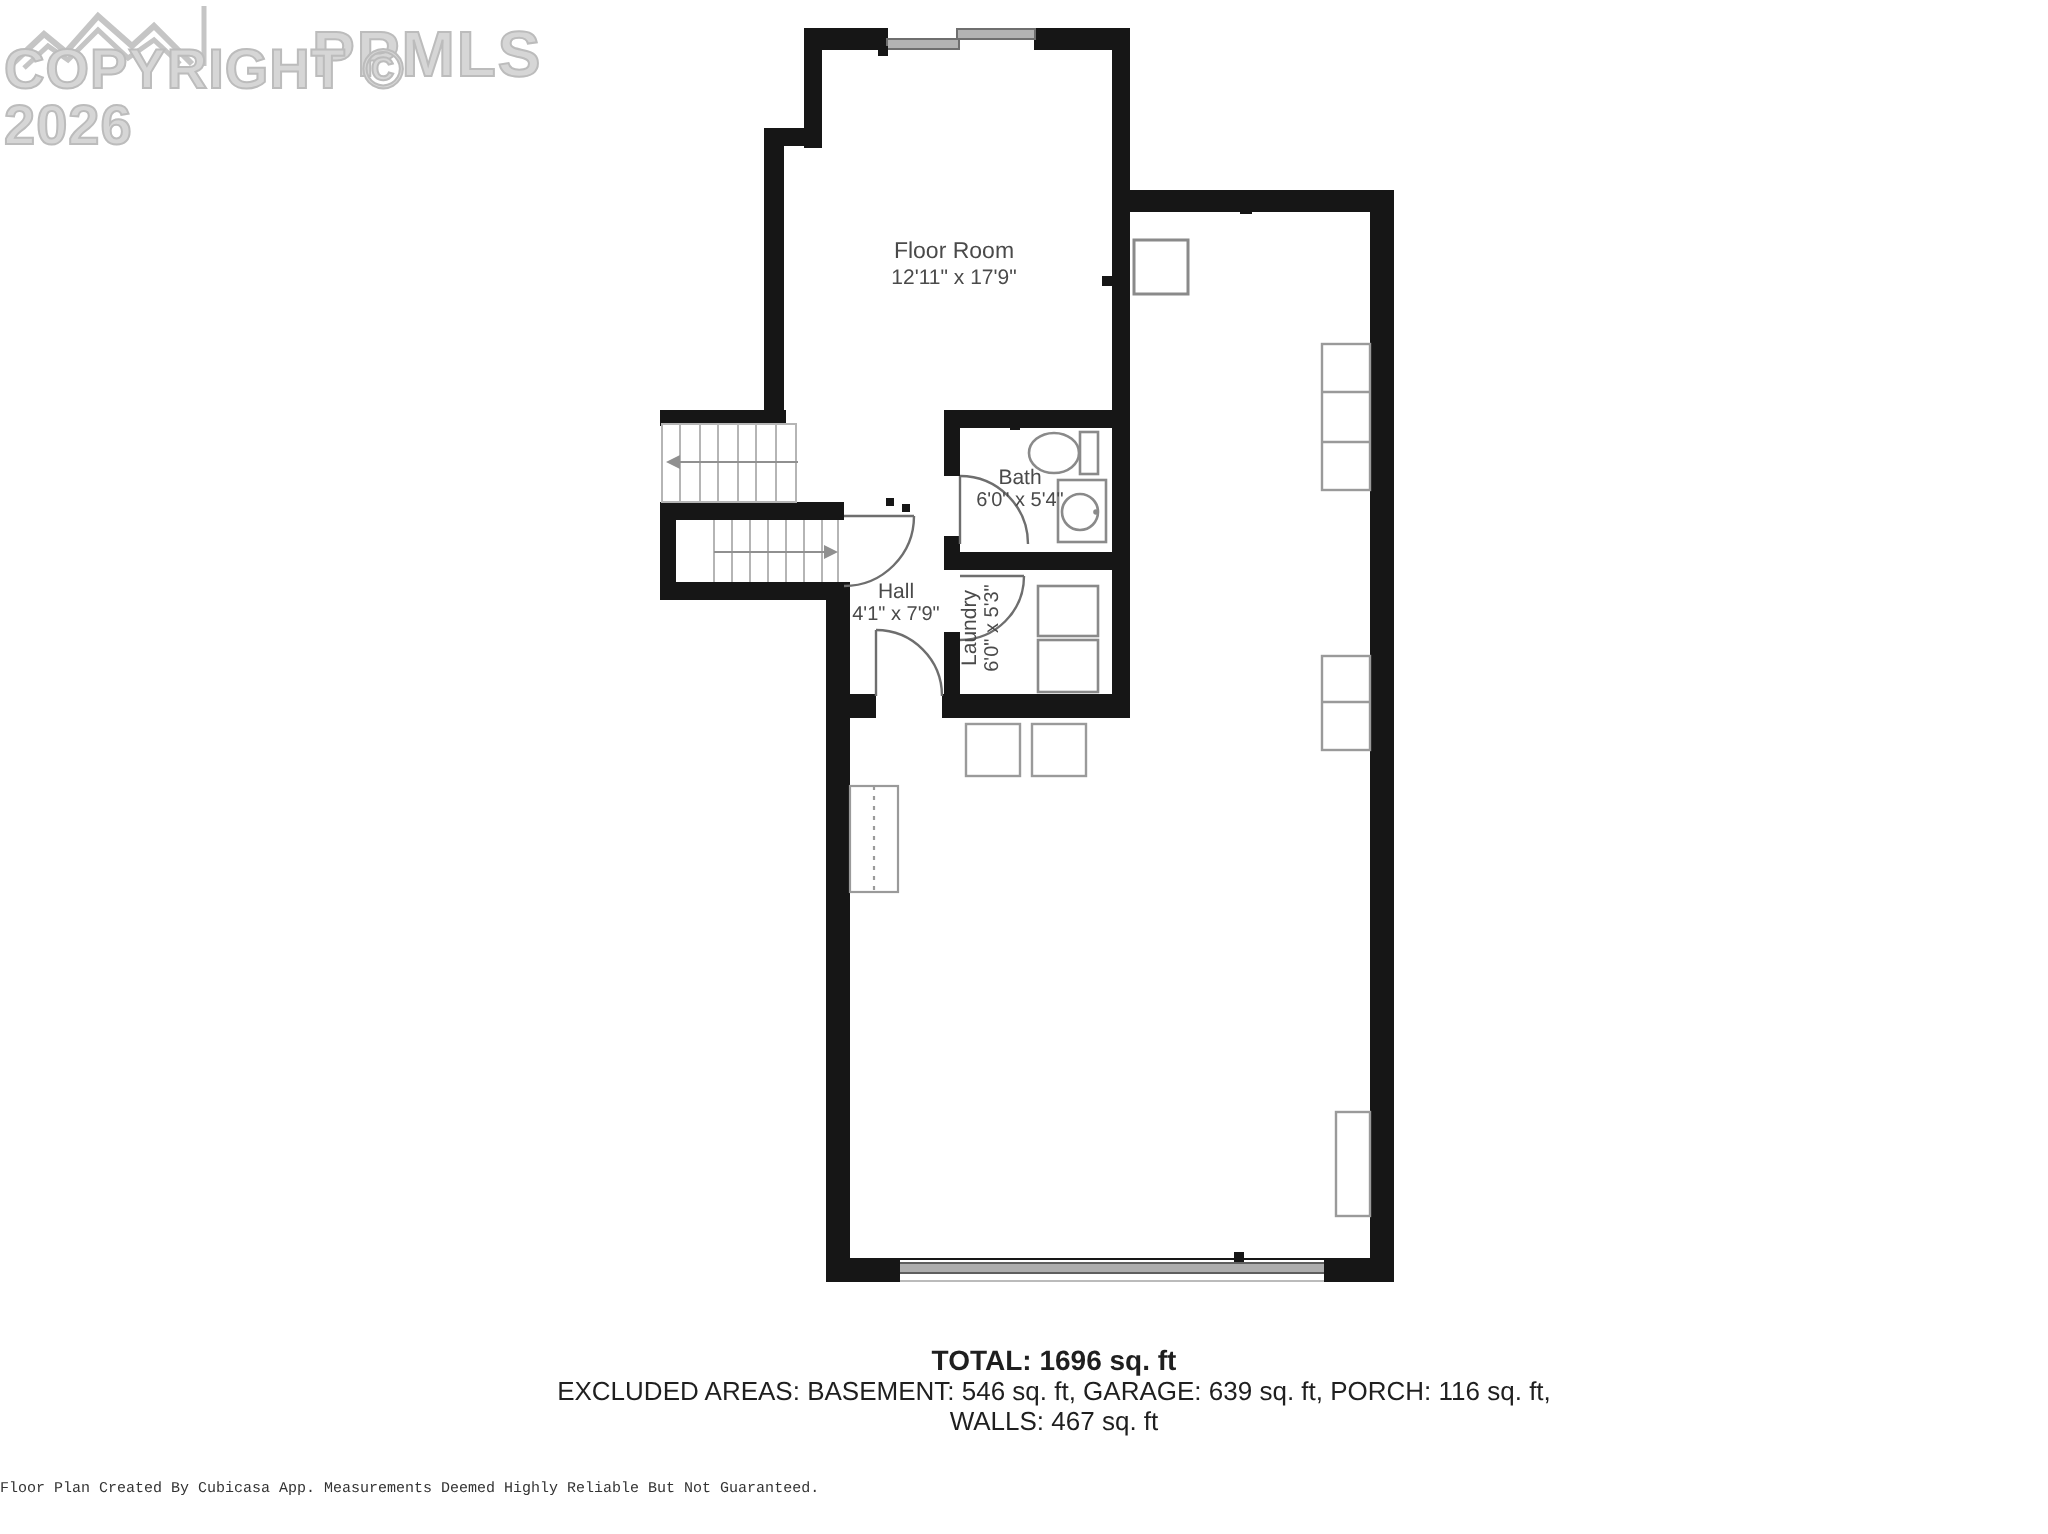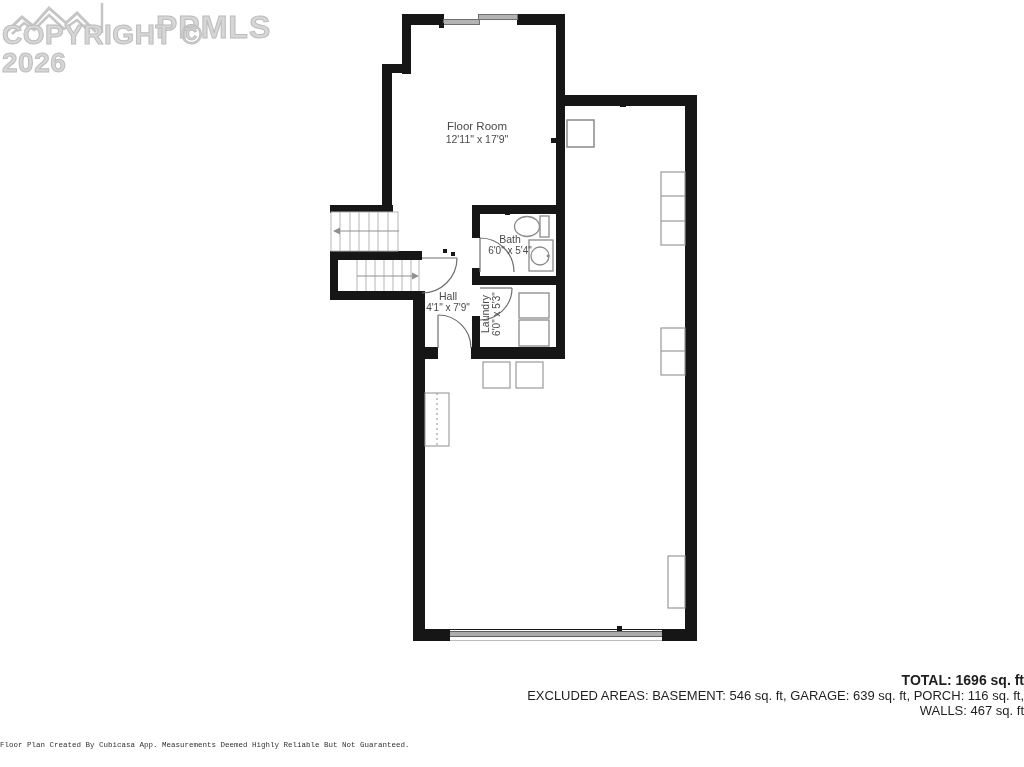--- a/index.html
+++ b/index.html
@@ -13,21 +13,21 @@
   .lbl .rname{display:block;font-size:11.5px;line-height:13px;}
   .lbl .rdims{display:block;font-size:10.5px;line-height:13px;}
   .lbl-sm .rname{font-size:10.5px;line-height:12px;}
   .lbl-sm .rdims{font-size:10px;line-height:12px;}
   .laundry-lbl{transform:rotate(-90deg);transform-origin:center;}
   .garage-door-gap{position:absolute;background:#ffffff;}
   .garage-door{position:absolute;background:#adadad;border-top:1px solid #5e5e5e;border-bottom:1px solid #5e5e5e;box-sizing:border-box;}
   .watermark{position:absolute;left:0;top:0;color:#d6d6d6;-webkit-text-stroke:1px #bcbcbc;font-weight:bold;}
   .wm-brand{position:absolute;left:120px;top:11px;font-size:32px;letter-spacing:1px;line-height:1;margin-left:36px;}
   .wm-copyright{position:absolute;left:2px;top:21px;font-size:28px;letter-spacing:0.5px;line-height:1;}
-  .summary{position:absolute;left:0;right:0;text-align:right;color:#1f1f1f;padding-left:30px;}
+  .summary{position:absolute;left:0;right:0;text-align:center;color:#1f1f1f;padding-left:30px;}
   .summary .total{font-size:14px;font-weight:bold;line-height:15px;}
   .summary .line{font-size:13px;line-height:15px;}
   .disclaimer{position:absolute;left:0;right:0;text-align:left;font-size:7.5px;color:#333;font-family:Liberation Mono, monospace;}
 </style>
 </head>
 <body>
 
 <div class="canvas">
 
   <div class="watermark">

